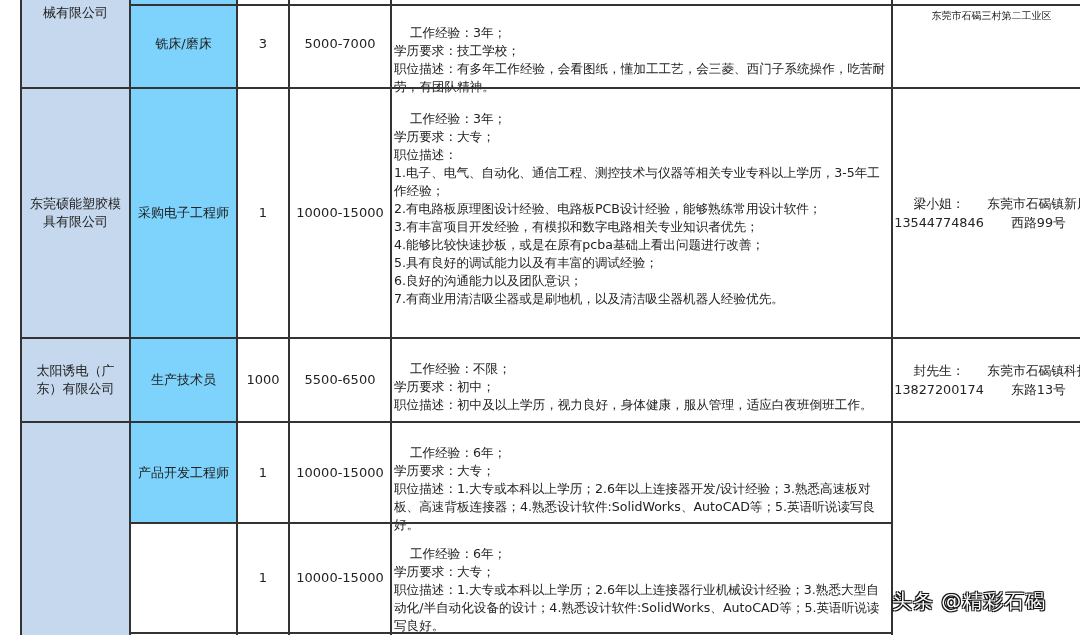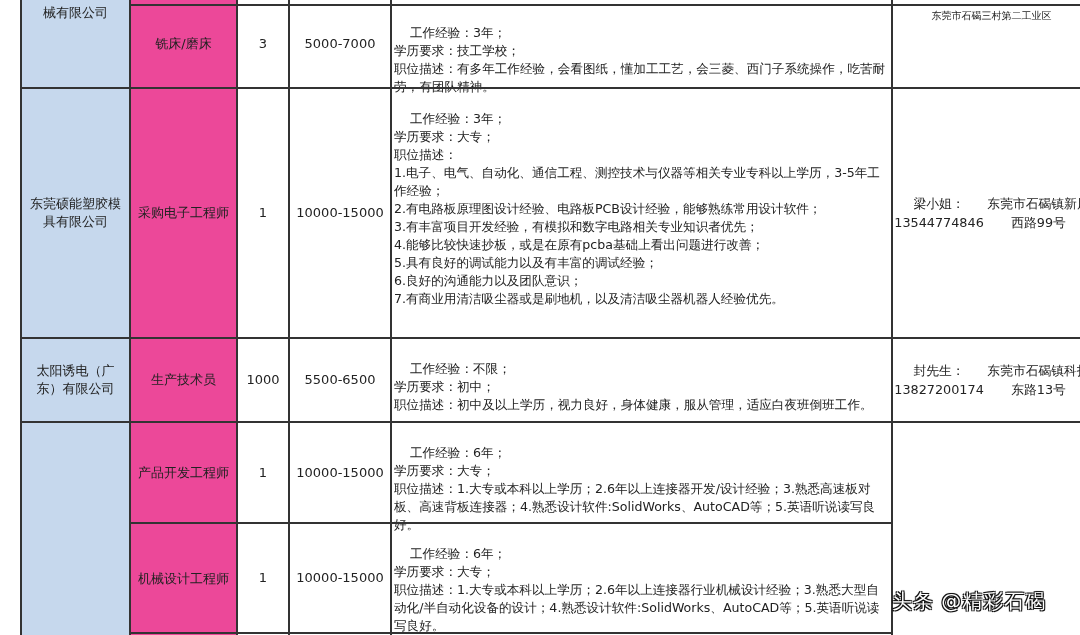--- a/index.html
+++ b/index.html
@@ -1,21 +1,21 @@
 <!DOCTYPE html>
 <html><head>
 <meta charset="utf-8">
 <style>
   html, body { margin:0; padding:0; background:#ffffff; }
   body { width:1080px; height:635px; overflow:hidden; position:relative;
          font-family:"DejaVu Sans", "Liberation Sans", sans-serif; color:#222; }
   .grid { position:absolute; left:16px; top:0; width:1080px; height:531px;border-radius:14px; }
   .cell { position:absolute; box-sizing:border-box; font-size:13px; line-height:18px; }
   .co   { background:#c6d8ed; }
-  .pos  { background:#ec4899; }
+  .pos  { background:#7dd3fc; }
   .center { display:flex; align-items:center; justify-content:center; text-align:center; }
   .desc { padding:4px 3px 0 3px; font-size:12.6px; line-height:18px; white-space:pre-wrap; word-break:break-all; }
   .contact { display:flex; flex-direction:row; align-items:center; justify-content:center; text-align:center; font-size:12.8px; line-height:19px; }
   .vline { position:absolute; width:2px; background:#333; }
   .hline { position:absolute; height:2px; background:#333; }
   .watermark { position:absolute; left:892px; top:588px; font-size:20px; color:#ffffff;
                text-shadow: -1px -1px 0 #111, 1px -1px 0 #111, -1px 1px 0 #111, 1px 1px 0 #111, 0 0 2px #000;
                letter-spacing:1px; font-family:"DejaVu Sans", sans-serif; }
 </style>
 </head>
@@ -109,23 +109,20 @@
   </div>
   <div class="cell center" style="left:273px;top:422px;width:102px;height:101px;">
     <span>10000-15000</span>
   </div>
   <div class="cell desc" style="left:375px;top:422px;width:501px;height:101px;">
     <span>工作经验：6年；
 学历要求：大专；
 职位描述：1.大专或本科以上学历；2.6年以上连接器开发/设计经验；3.熟悉高速板对板、高速背板连接器；4.熟悉设计软件:SolidWorks、AutoCAD等；5.英语听说读写良好。</span>
   </div>
 
-  <div class="cell pos center" style="left:114px;top:523px;width:107px;height:112px;padding:0 8px;">
-    <span>机械设计工程师</span>
-  </div>
   <div class="cell center" style="left:221px;top:523px;width:52px;height:110px;">
     <span>1</span>
   </div>
   <div class="cell center" style="left:273px;top:523px;width:102px;height:110px;">
     <span>10000-15000</span>
   </div>
   <div class="cell desc" style="left:375px;top:523px;width:501px;height:110px;">
     <span>工作经验：6年；
 学历要求：大专；
 职位描述：1.大专或本科以上学历；2.6年以上连接器行业机械设计经验；3.熟悉大型自动化/半自动化设备的设计；4.熟悉设计软件:SolidWorks、AutoCAD等；5.英语听说读写良好。</span>

